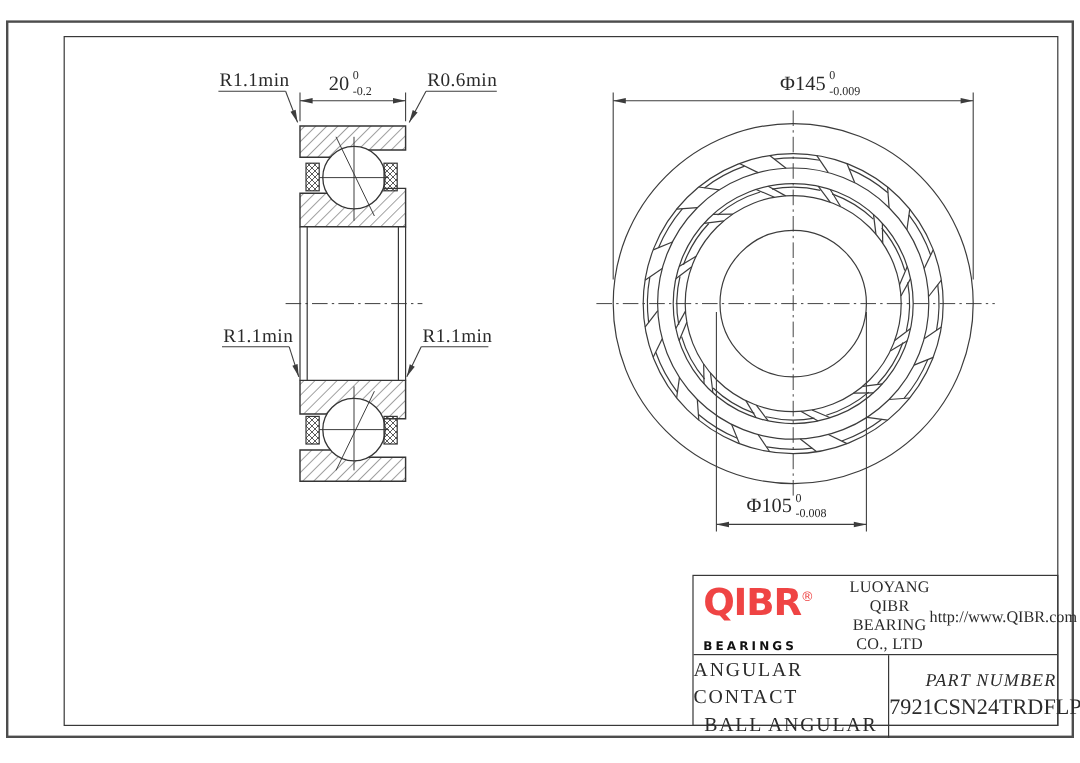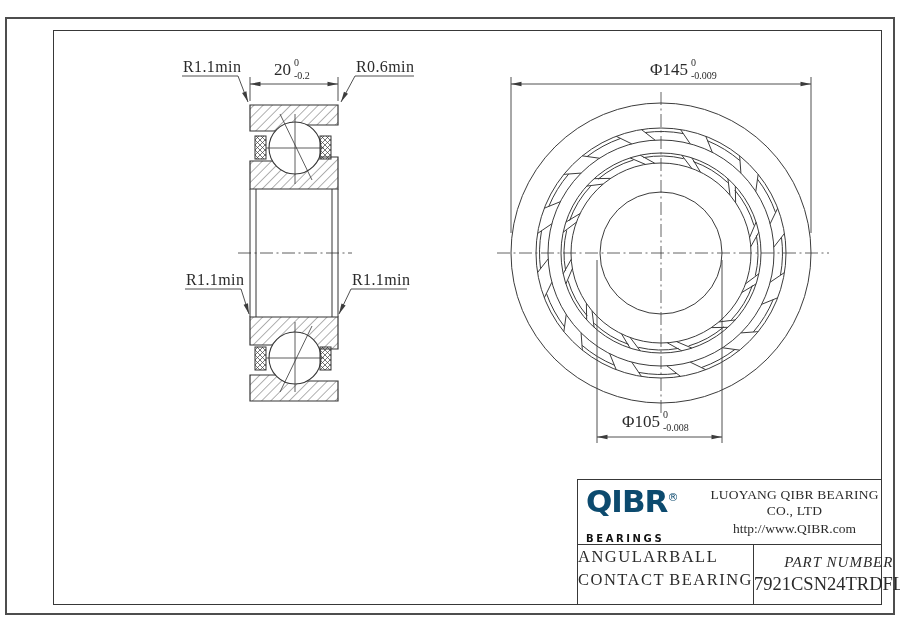--- a/index.html
+++ b/index.html
@@ -12,31 +12,31 @@
   svg.drawing{position:absolute;left:0;top:0;}
   .dim{font:17px "Liberation Serif",serif;fill:#2a2a2a;}
   .tol{font:10px "Liberation Serif",serif;fill:#2a2a2a;}
   .rlab{font:16px "Liberation Serif",serif;fill:#2a2a2a;letter-spacing:.4px;}
   
   .title-block{position:absolute;left:577px;top:479px;width:305px;height:126px;
         box-sizing:border-box;border:1.6px solid #383838;display:flex;flex-direction:column;}
   .tb-row1{flex:0 0 51px;display:flex;border-bottom:1.5px solid #383838;}
   .tb-logo{flex:0 0 122px;padding:3px 0 0 8px;}
   .tb-logo .mark{font-family:"DejaVu Sans",sans-serif;font-weight:900;font-size:31px;
-        line-height:30px;letter-spacing:-1px;color:#0c4a6e;}
+        line-height:30px;letter-spacing:-1px;color:#ef4444;}
   .tb-logo .reg{font-size:11px;font-weight:400;vertical-align:super;letter-spacing:0;}
   .tb-logo .sub{font-family:"DejaVu Sans",sans-serif;font-weight:700;font-size:10px;
         letter-spacing:2.6px;color:#111;margin-top:17px;}
-  .tb-co{flex:1;display:flex;flex-direction:column;justify-content:center;
+  .tb-co{flex:1;display:flex;justify-content:center;
         align-items:center;text-align:center;}
   .tb-co .co-name{font-size:13.5px;letter-spacing:.2px;}
   .tb-co .co-url{font-size:13.5px;margin-top:2px;}
   .tb-row2{flex:1;display:flex;}
   .tb-product{flex:0 0 163px;border-right:1.5px solid #383838;display:flex;
-        flex-direction:row;justify-content:center;align-items:flex-start;box-sizing:border-box;}
+        flex-direction:column;justify-content:center;align-items:center;box-sizing:border-box;}
   .tb-product div{font-size:16.5px;letter-spacing:1.5px;line-height:23px;}
   .tb-part{flex:1;display:flex;flex-direction:column;justify-content:center;align-items:center;}
   .tb-part .pn-label{font-size:15px;letter-spacing:1px;font-style:italic;}
   .tb-part .pn-value{font-size:18.5px;letter-spacing:0;margin-top:3px;white-space:nowrap;}
 </style>
 </head>
 <body>
 
 <div class="page">
 
@@ -237,21 +237,21 @@
         <div class="sub">BEARINGS</div>
       </div>
       <div class="tb-co">
         <div class="co-name">LUOYANG QIBR BEARING CO., LTD</div>
         <div class="co-url">http://www.QIBR.com</div>
       </div>
     </div>
     <div class="tb-row2">
       <div class="tb-product">
         <div>ANGULAR CONTACT</div>
-        <div>BALL BEARING</div>
+        <div>BALL ANGULAR</div>
       </div>
       <div class="tb-part">
         <div class="pn-label">PART NUMBER</div>
         <div class="pn-value">7921CSN24TRDFLP4</div>
       </div>
     </div>
   </div>
 
 </div>
 

